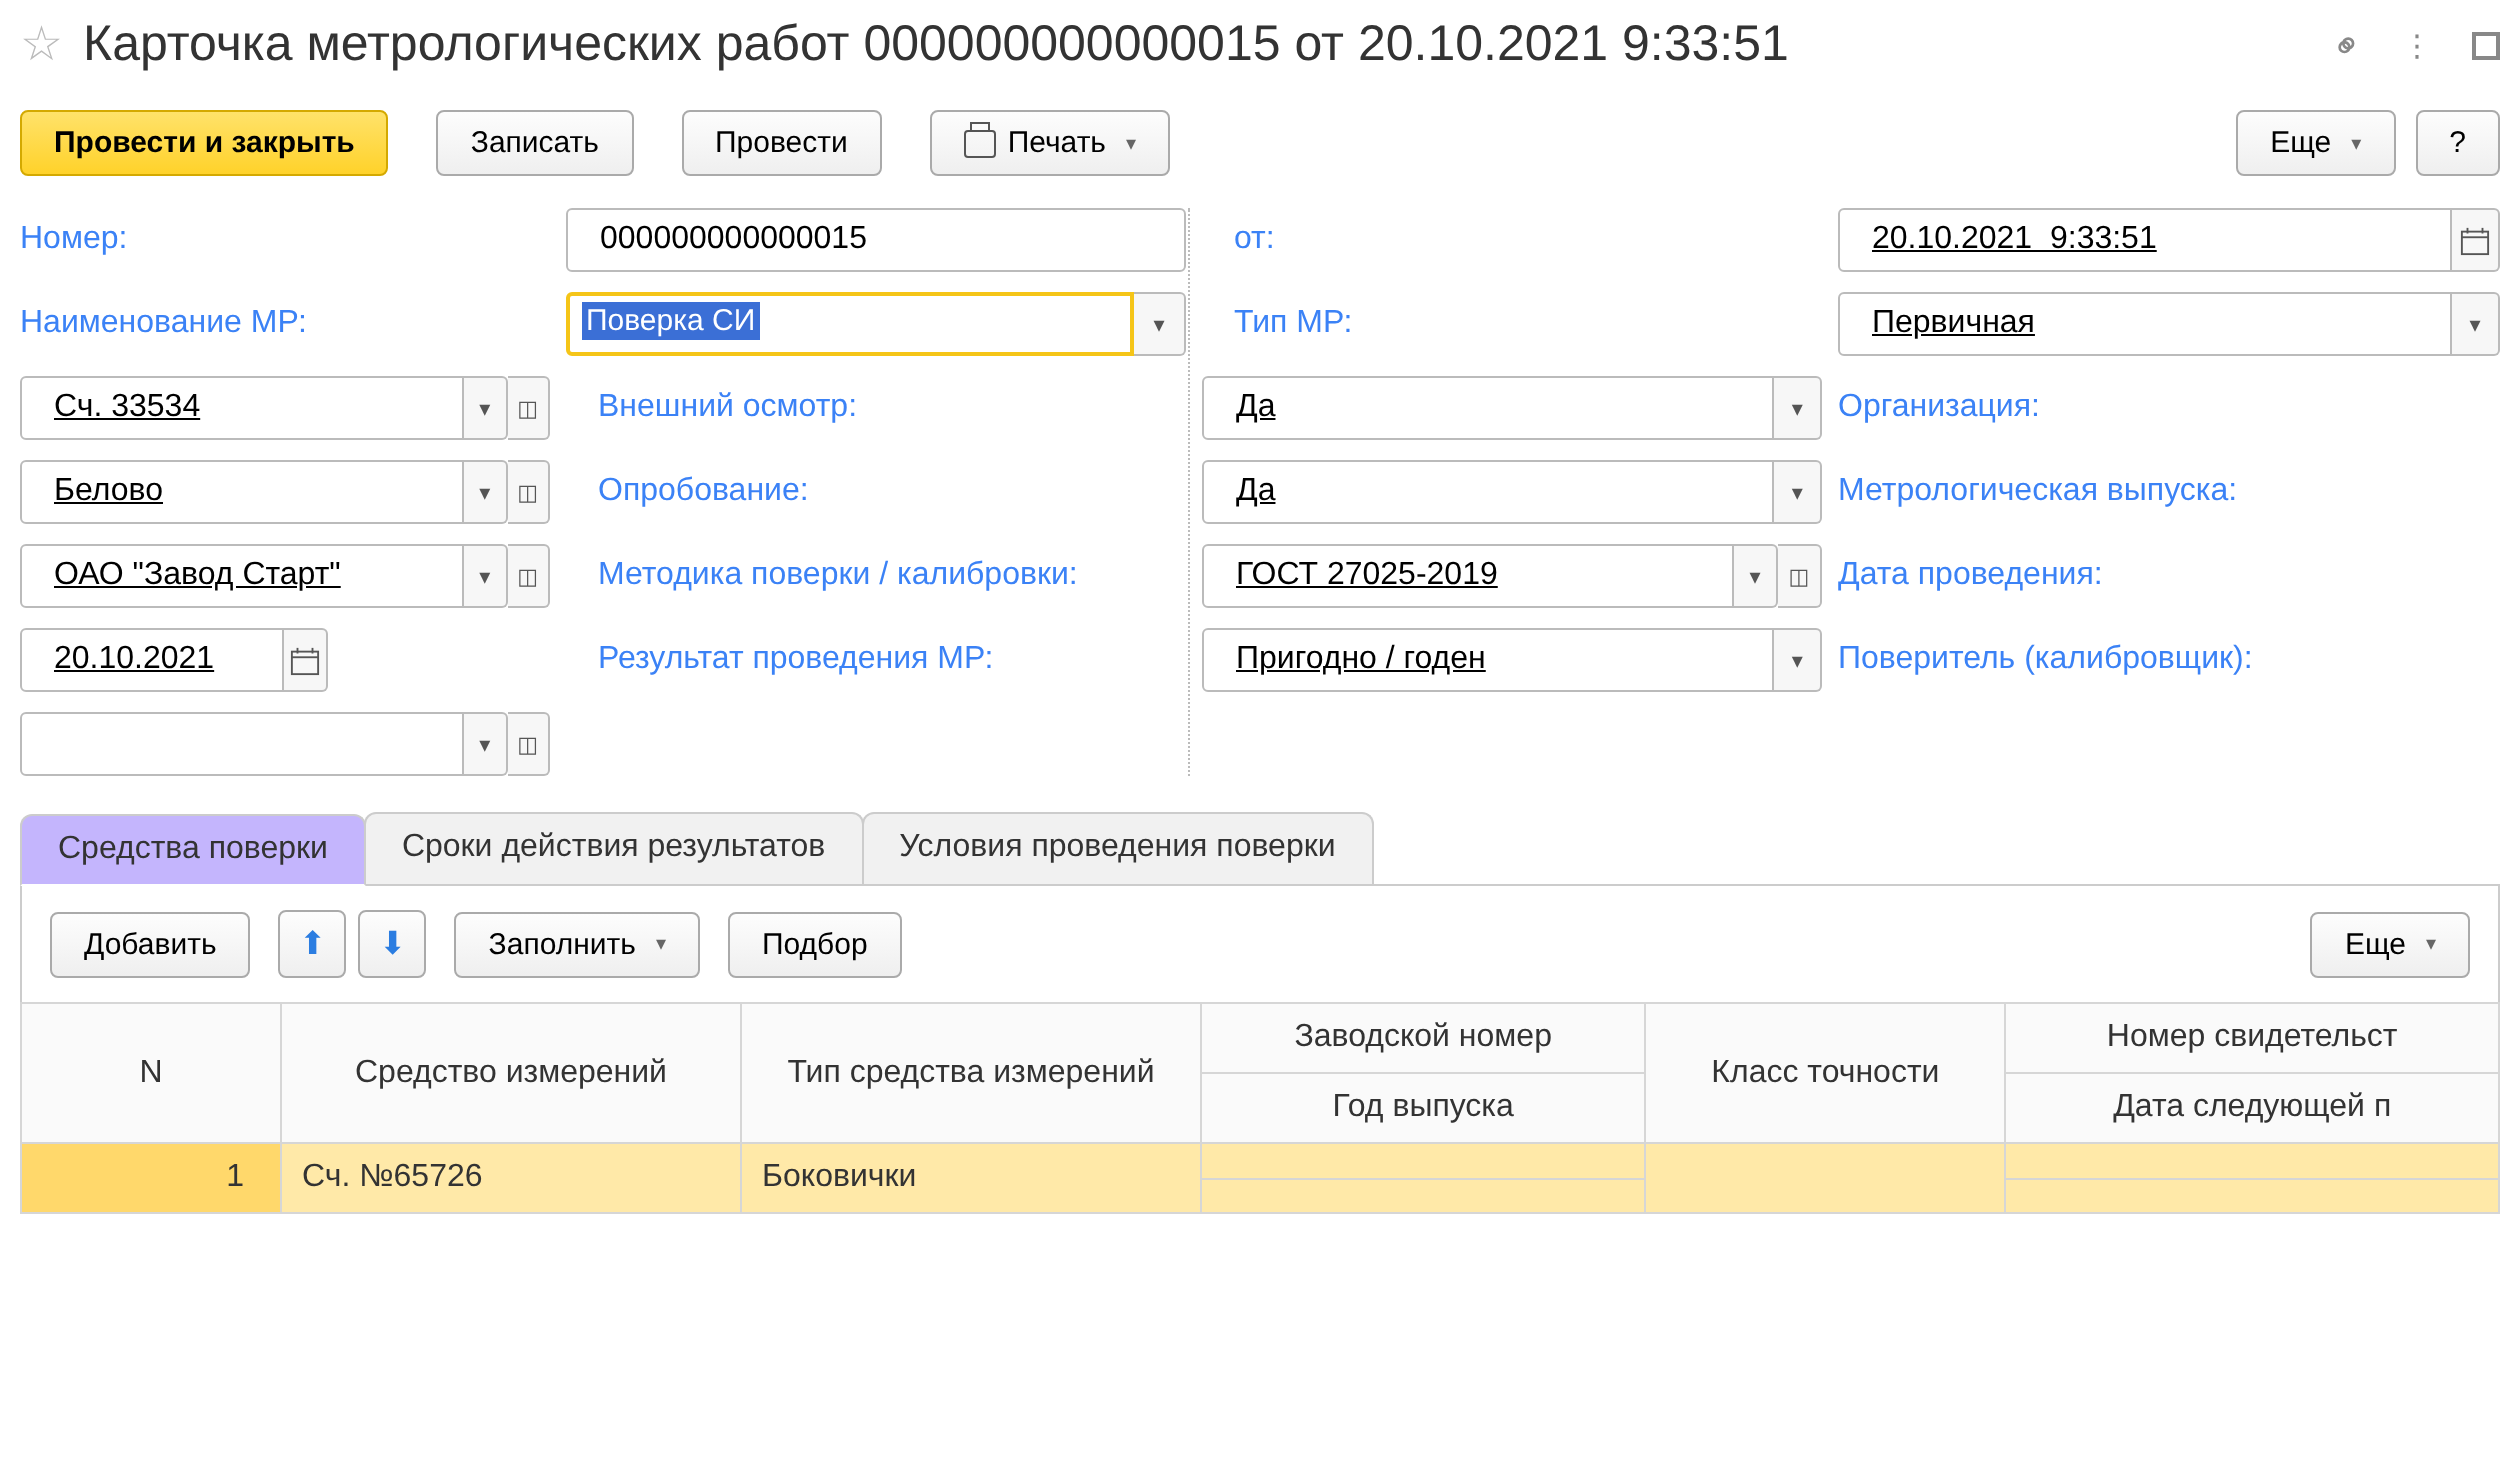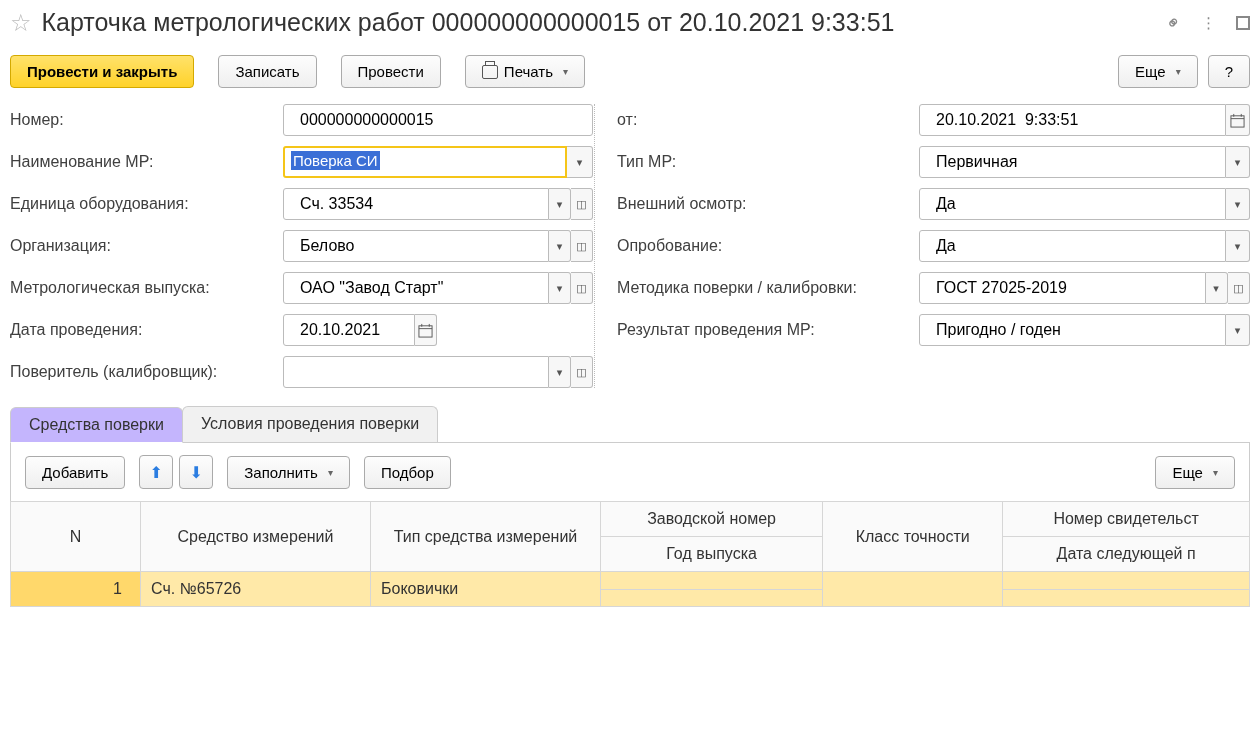--- a/index.html
+++ b/index.html
@@ -9,27 +9,27 @@
 .title { font-size: 25px; color: #333; flex: 1; }
 .header-icons { display: flex; gap: 20px; align-items: center; color: #888; }
 .header-icons span { cursor: pointer; }
 .toolbar { display: flex; gap: 24px; margin-bottom: 16px; align-items: center; }
 .btn { border: 1px solid #aaa; background: linear-gradient(#fdfdfd,#efefef); padding: 7px 16px; border-radius: 4px; font-size: 15px; cursor: pointer; white-space: nowrap; display: inline-flex; align-items: center; gap: 6px; }
 .btn-primary { background: linear-gradient(#ffe26a,#ffd22a); border: 1px solid #d4a900; font-weight: bold; }
 .btn-dd::after { content: "▾"; font-size: 10px; margin-left: 4px; color: #666; }
 .toolbar-right { margin-left: auto; display: flex; gap: 10px; }
 .form-grid { display: grid; grid-template-columns: 265px 310px 310px auto; gap: 10px 8px; align-items: center; margin-bottom: 18px; position: relative; }
 .form-grid .divider { position: absolute; left: 584px; top: 0; bottom: 0; border-left: 1px dotted #bbb; }
-.label { font-size: 16px; color: #404040; }
+.label { font-size: 16px; color: #3b82f6; }
 .field { position: relative; display: flex; }
 .field input { width: 100%; border: 1px solid #bbb; border-radius: 3px; padding: 5px 16px; font-size: 16px; height: 32px; }
 .field .dd, .field .ext, .field .cal { border: 1px solid #bbb; border-left: none; background: #f7f7f7; width: 26px; display: flex; align-items: center; justify-content: center; font-size: 11px; color: #555; cursor:pointer; }
 .field .dd { border-radius: 0 3px 3px 0; }
 .field .ext { border-radius: 0 3px 3px 0; }
-.field input.has-dd { border-radius: 3px 0 0 3px; }
+.field input.has-dd { border-radius: 3px 0 0 3px; text-decoration: underline; }
 .sel-text { background:#3b6fd6; color:#fff; padding:1px 2px;margin-top:46px; }
 .tabs { display: flex; border-bottom: 1px solid #ccc; }
 .tab { padding: 8px 18px; border: 1px solid #ccc; border-bottom: none; margin-right: -1px; background: #f1f1f1; border-radius: 6px 6px 0 0; cursor: pointer; font-size:16px;}
 .tab.active { background: #c4b5fd; position: relative; top: 1px; border-bottom: 1px solid #fff; }
 .sub-toolbar { display: flex; gap: 14px; padding: 12px 14px; align-items: center; border:1px solid #ccc; border-top:none; border-bottom:none;}
 .icon-btn { border: 1px solid #aaa; background: linear-gradient(#fdfdfd,#efefef); width: 34px; height: 34px; border-radius: 4px; display: inline-flex; align-items: center; justify-content: center; cursor: pointer; font-size: 16px;}
 .arrow-group { display:flex; gap:6px;}
 table { border-collapse: collapse; width: 100%; border:1px solid #ccc; border-top:none;}
 th, td { border: 1px solid #d6d6d6; padding: 8px 10px; text-align: left; font-size:16px; font-weight:normal;}
 th { background: #fafafa; text-align: center; }
@@ -92,21 +92,20 @@
   <div class="field active">
       <div style="flex:1;border:2px solid #f5c518;border-radius:3px 0 0 3px;height:32px;padding:4px 6px;"><span class="sel-text">Поверка СИ</span></div>
       <span class="dd">▾</span>
     </div>
   <div class="label" style="padding-left:16px">Тип МР:</div>
   <div class="field">
       <input class="has-dd" value="Первичная" style="">
       <span class="dd">▾</span>
     </div>
 
-  <div class="label">Единица оборудования:</div>
   <div class="field">
       <input class="has-dd" value="Сч. 33534" style="">
       <span class="dd">▾</span>
       <span class="ext">◫</span>
     </div>
   <div class="label" style="padding-left:16px">Внешний осмотр:</div>
   <div class="field">
       <input class="has-dd" value="Да" style="">
       <span class="dd">▾</span>
     </div>
@@ -159,20 +158,21 @@
       <input class="has-dd" value="" style="">
       <span class="dd">▾</span>
       <span class="ext">◫</span>
     </div>
   <div></div>
     <div></div>
 </div>
 
 <div class="tabs">
   <div class="tab active">Средства поверки</div>
+  <div class="tab">Сроки действия результатов</div>
   <div class="tab">Условия проведения поверки</div>
 </div>
 
 <div class="sub-toolbar">
   <button class="btn">Добавить</button>
   <div class="arrow-group">
     <button class="icon-btn" style="color:#2b7de1">⬆</button>
     <button class="icon-btn" style="color:#2b7de1">⬇</button>
   </div>
   <button class="btn btn-dd">Заполнить</button>

